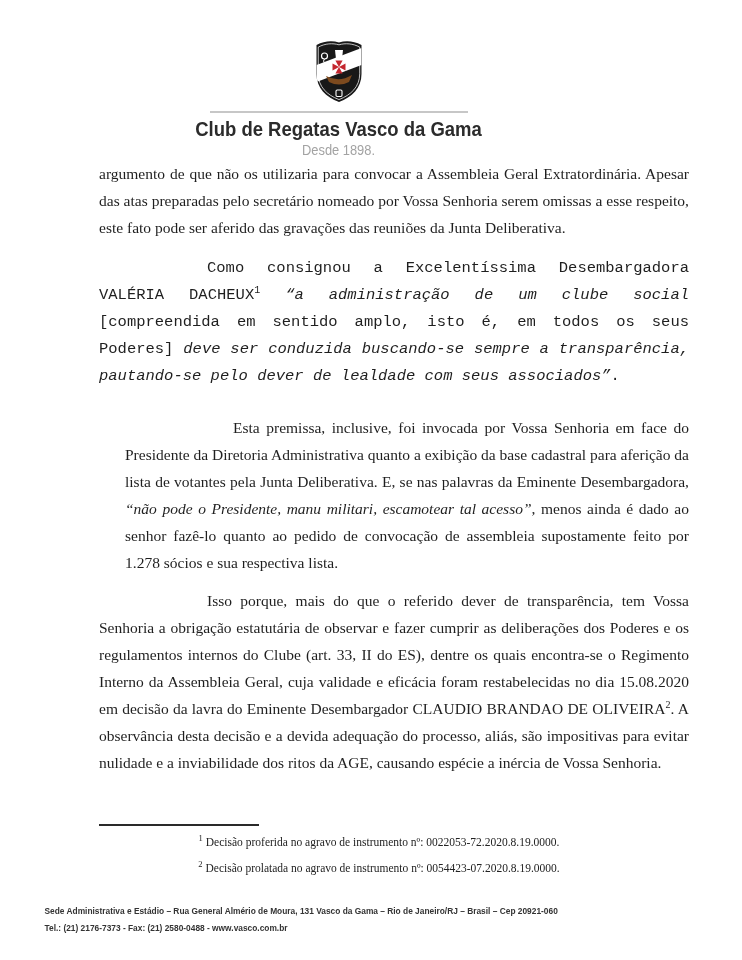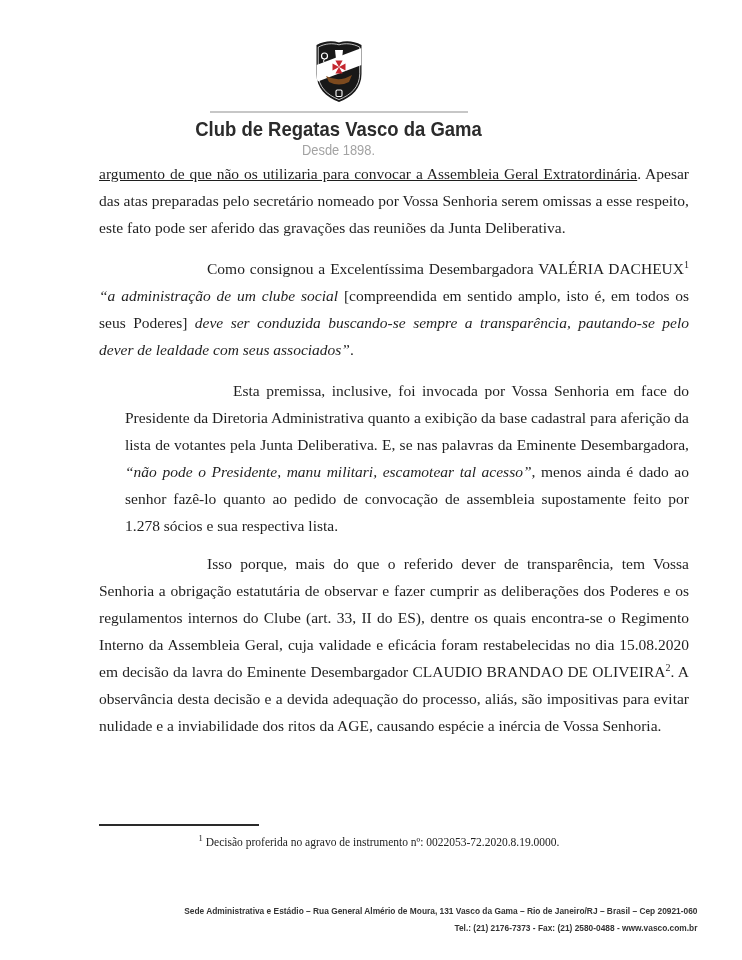--- a/index.html
+++ b/index.html
@@ -62,23 +62,23 @@
     left: 99px;
     top: 160px;
     width: 590px;
     font-size: 15.5px;
     line-height: 27px;
     text-align: justify;
   }
   .content p { margin: 0; text-indent: 108px; }
   .content p.noindent { text-indent: 0; }
   .content p.gap-lg { margin-bottom: 14px; }
-  .content p.gap-md { margin-bottom: 14px; }
+  .content p.gap-md { margin-bottom: 24px; font-family: Liberation Mono, monospace; }
   .content p.gap-sm { margin-bottom: 11px; margin-left: 26px; }
-  .u { text-decoration: underline; }
+  .u { }
   .i { font-style: italic; }
   sup.ref {
     font-size: 10px;
     line-height: 0;
     vertical-align: super;
   }
 
   
   .footnotes {
     position: absolute;
@@ -101,21 +101,21 @@
     line-height: 0;
     margin-right: 3px;
   }
 
   
   .doc-footer {
     position: absolute;
     left: 0;
     top: 902px;
     width: 742px;
-    text-align: right;
+    text-align: left;
     font-family: "Liberation Sans", sans-serif;
     font-weight: bold;
     font-size: 9.5px;
     color: #333333;
     line-height: 17px;
   }
   .doc-footer .condense {
     transform: scaleX(0.88);
     transform-origin: center;
   }
@@ -173,20 +173,21 @@
     <p class="gap-sm"><span>Esta premissa, inclusive, foi invocada por Vossa Senhoria em face do Presidente da Diretoria Administrativa quanto a exibição da base cadastral para aferição da lista de votantes pela Junta Deliberativa. E, se nas palavras da Eminente Desembargadora, </span><span class="i">“não pode o Presidente, manu militari, escamotear tal acesso”</span><span>, menos ainda é dado ao senhor fazê-lo quanto ao pedido de convocação de assembleia supostamente feito por 1.278 sócios e sua respectiva lista.</span></p>
 
     <p><span>Isso porque, mais do que o referido dever de transparência, tem Vossa Senhoria a obrigação estatutária de observar e fazer cumprir as deliberações dos Poderes e os regulamentos internos do Clube (art. 33, II do ES), dentre os quais encontra-se o Regimento Interno da Assembleia Geral, cuja validade e eficácia foram restabelecidas no dia 15.08.2020 em decisão da lavra do Eminente Desembargador CLAUDIO BRANDAO DE OLIVEIRA</span><sup class="ref">2</sup><span>. A observância desta decisão e a devida adequação do processo, aliás, são impositivas para evitar nulidade e a inviabilidade dos ritos da AGE, causando espécie a inércia de Vossa Senhoria.</span></p>
 
 
   </main>
 
   <section class="footnotes">
     <div class="fn-rule"></div>
     <div class="fn"><sup>1</sup><span>Decisão proferida no agravo de instrumento nº: 0022053-72.2020.8.19.0000.</span></div>
+    <div class="fn"><sup>2</sup><span>Decisão prolatada no agravo de instrumento nº: 0054423-07.2020.8.19.0000.</span></div>
   </section>
 
   <footer class="doc-footer">
     <div class="condense">
       <div>Sede Administrativa e Estádio – Rua General Almério de Moura, 131 Vasco da Gama – Rio de Janeiro/RJ – Brasil – Cep 20921-060</div>
       <div>Tel.: (21) 2176-7373  -  Fax: (21) 2580-0488 - www.vasco.com.br</div>
     </div>
   </footer>
 
 </div>

